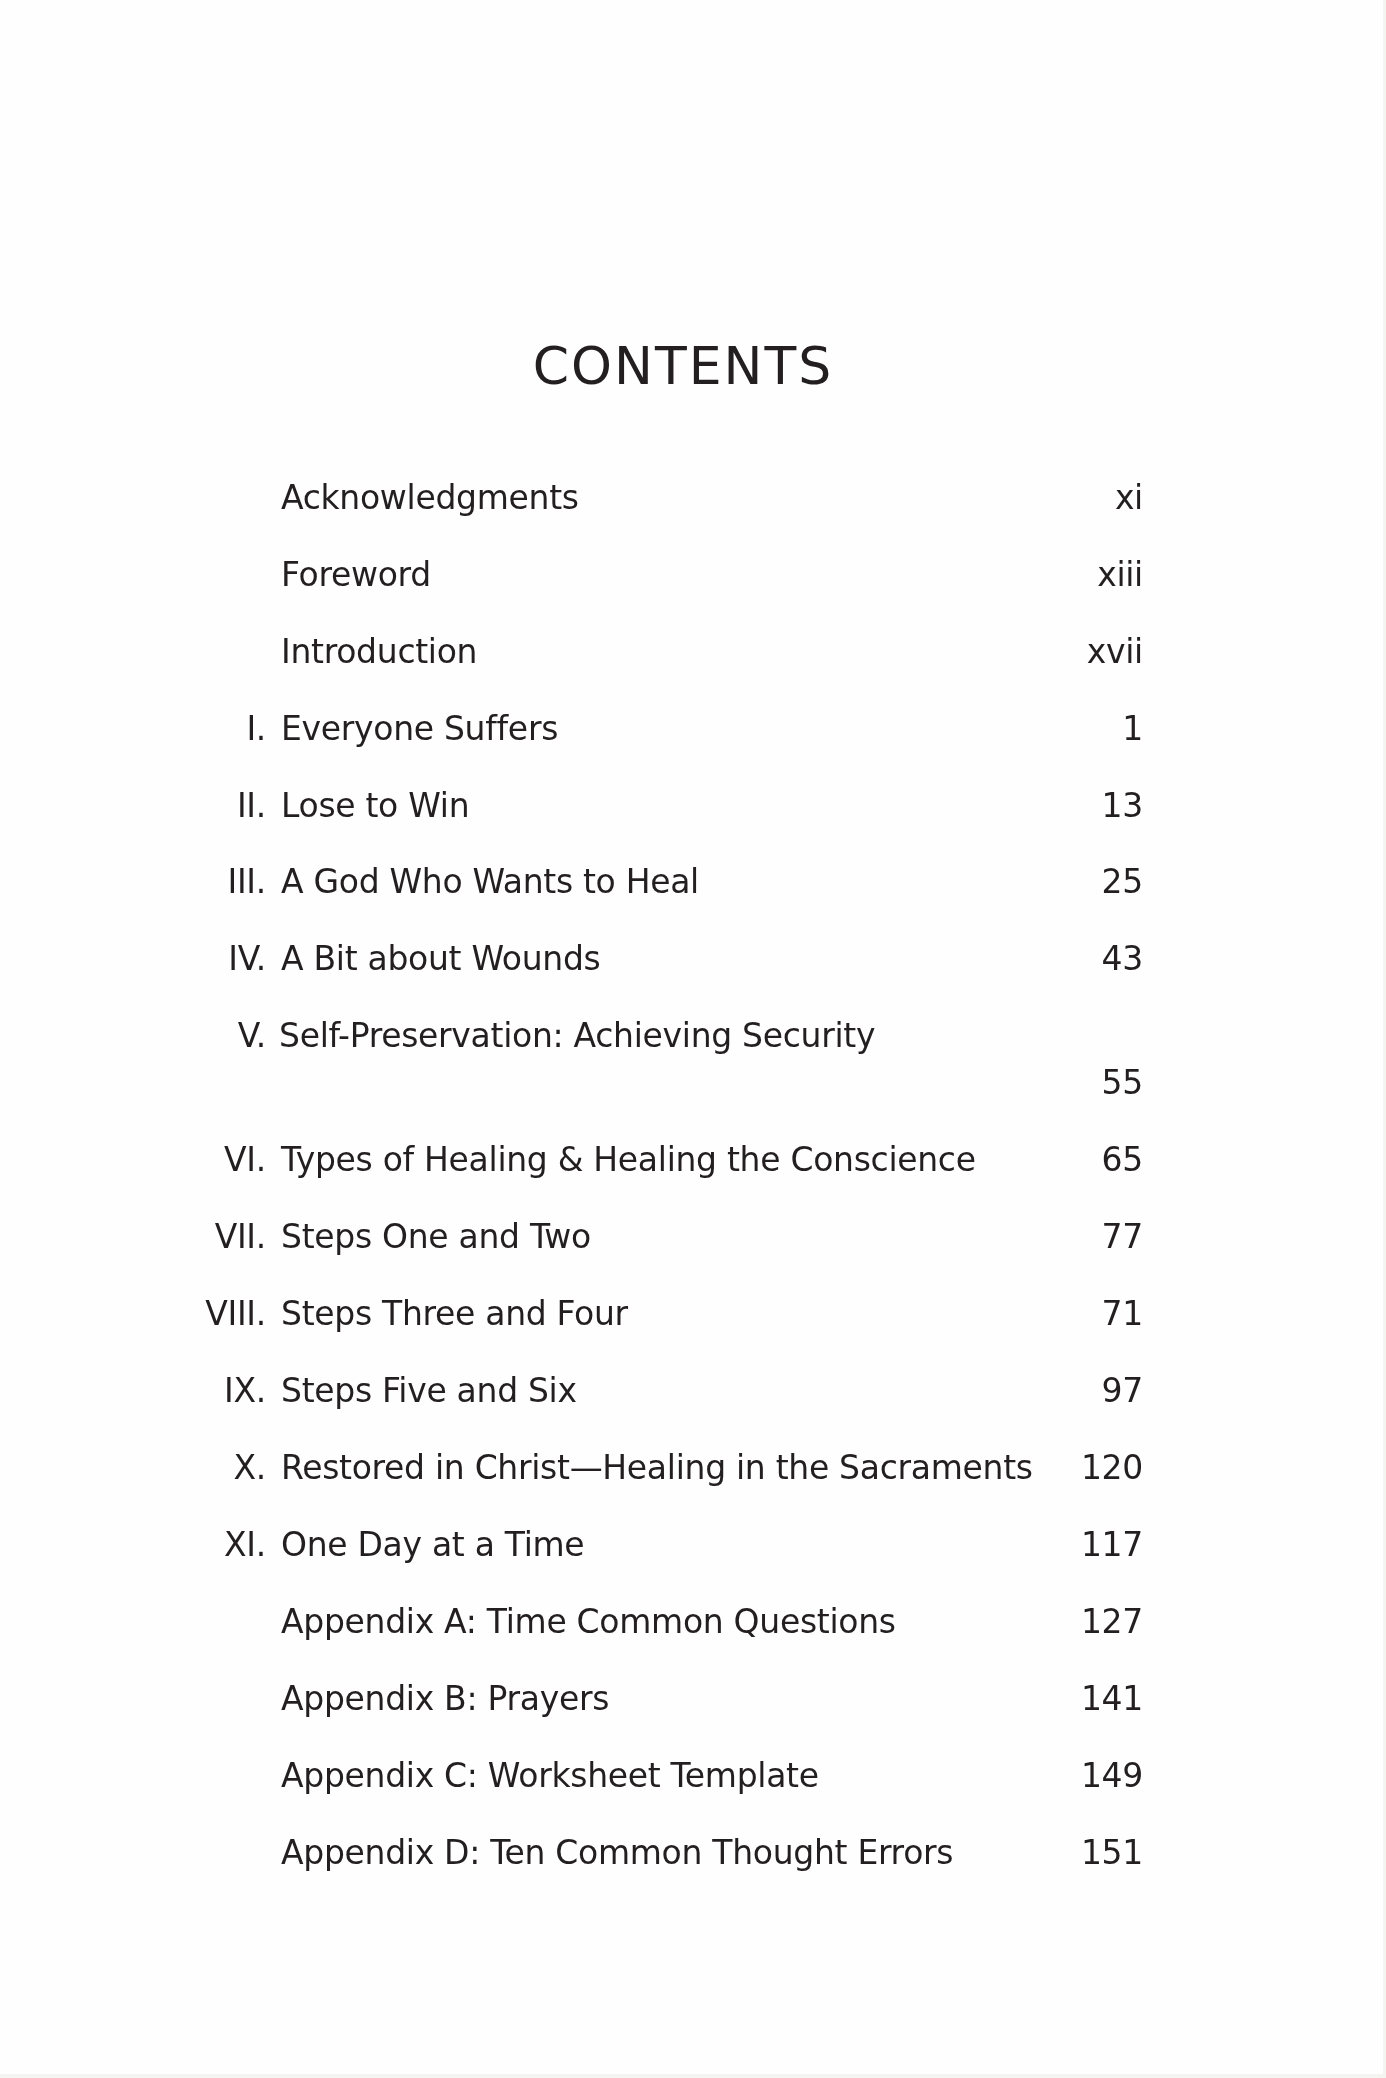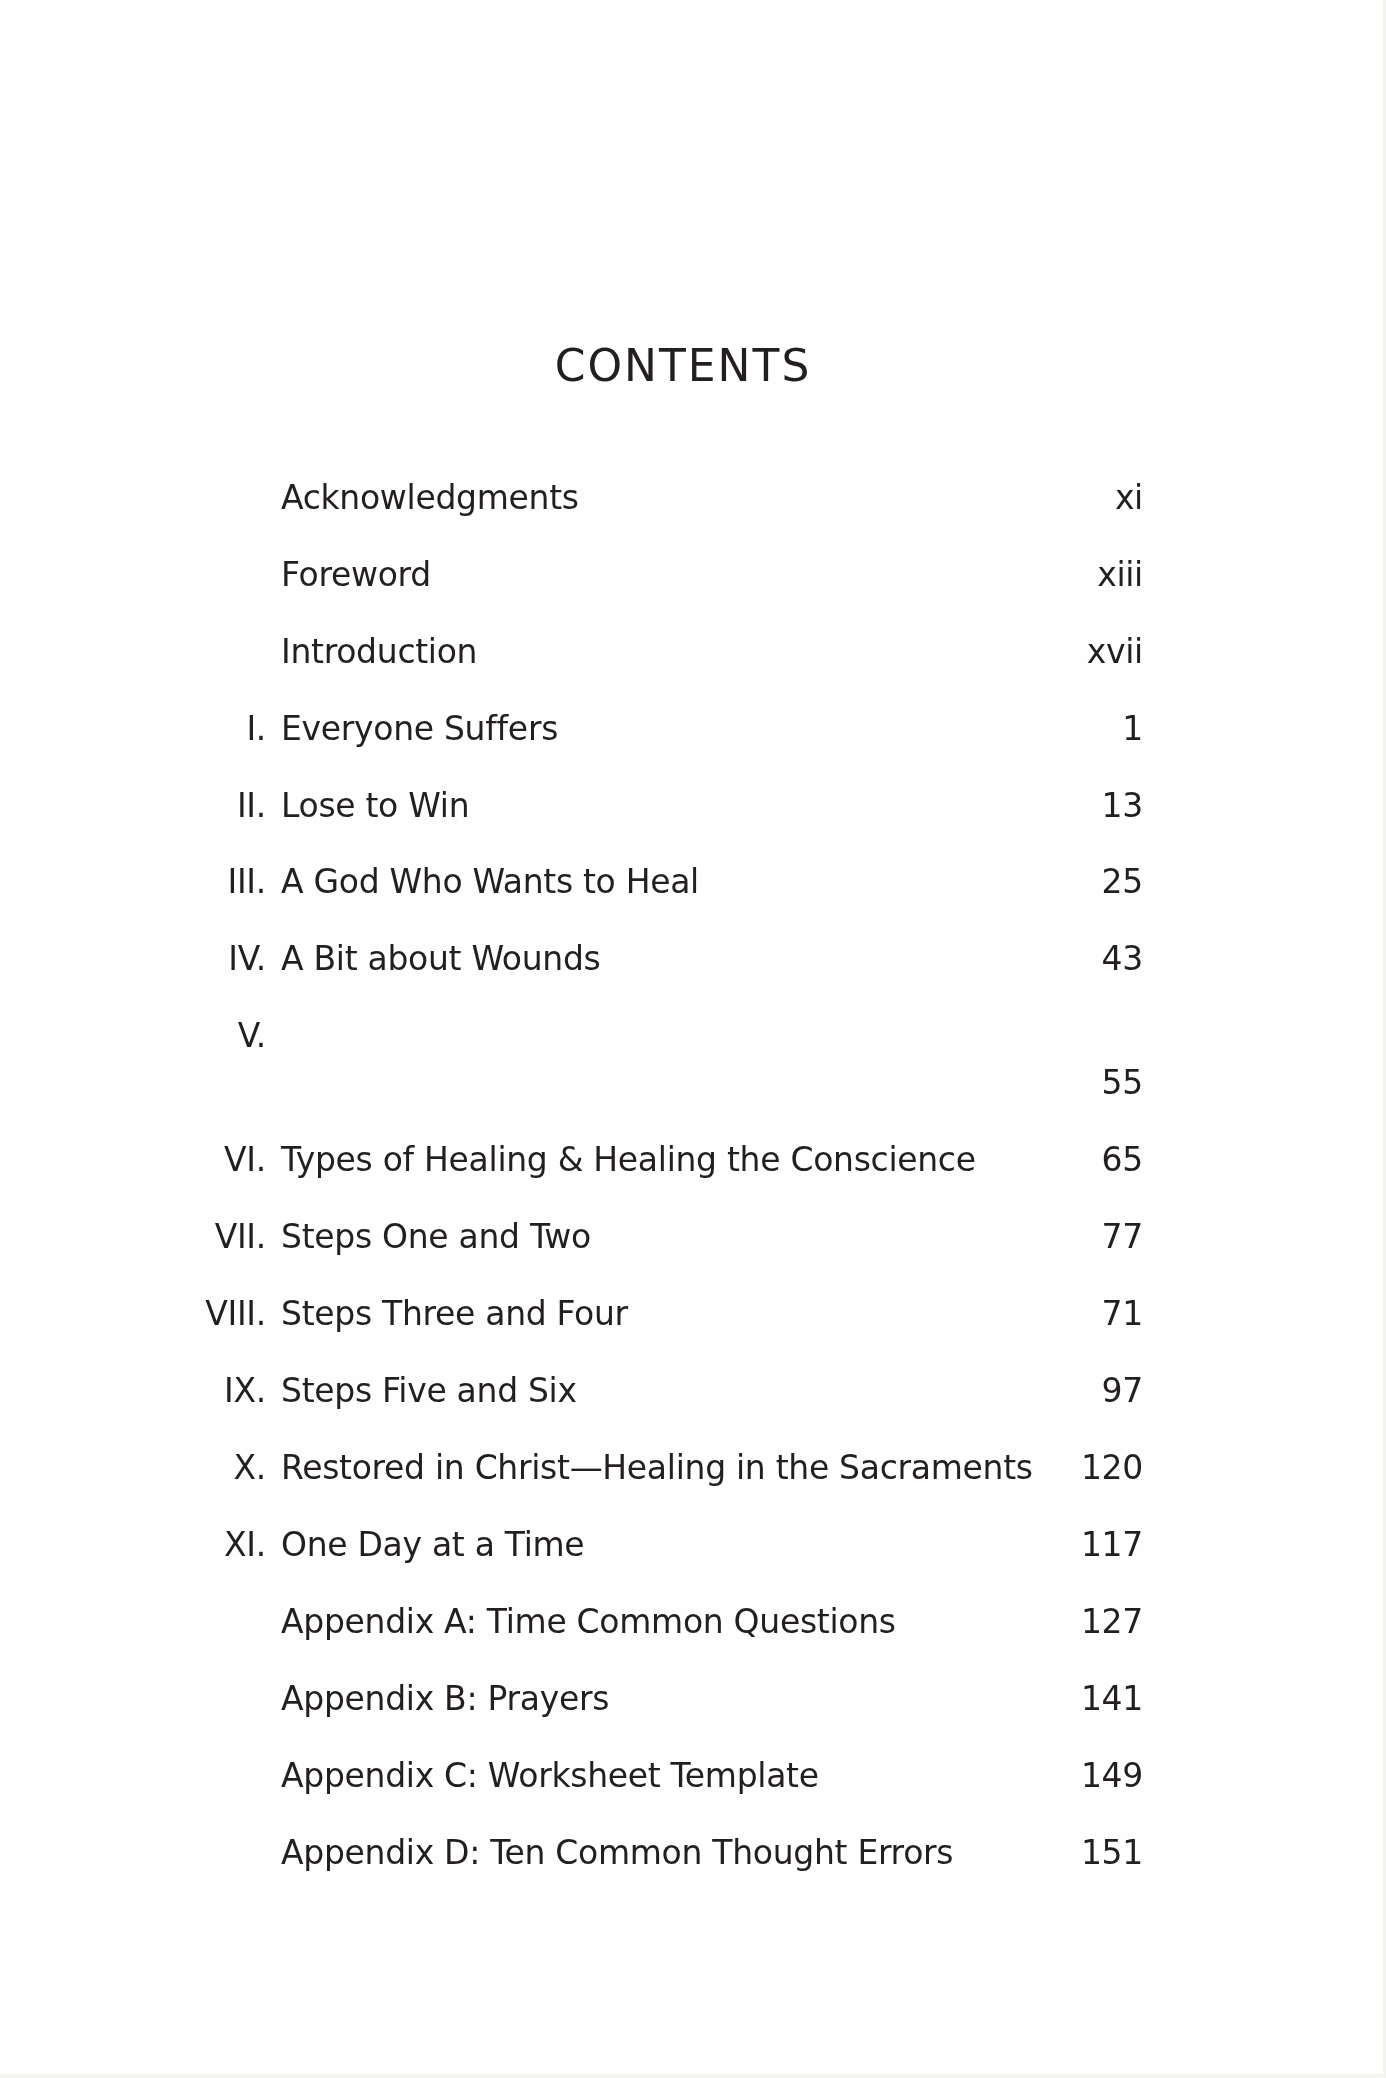--- a/index.html
+++ b/index.html
@@ -22,21 +22,21 @@
       width: 1383px;
       height: 2074px;
       background: #fefefe;
     }
     .title {
       position: absolute;
       left: 0;
       width: 1366px;
       top: 336px;
       text-align: center;
-      font-size: 44px;
+      font-size: 52px;
       letter-spacing: 2px;
       line-height: 60px;
       font-weight: normal;
       margin: 0;
     }
     .toc {
       position: absolute;
       left: 0;
       top: 4px;
       width: 1383px;
@@ -117,20 +117,21 @@
 
     <div class="entry" style="top:931px">
       <span class="num">IV.</span>
       <span class="label">A Bit about Wounds</span>
       <span class="page-num">43</span>
     </div>
 
     <div class="entry" style="top:1008px">
       <span class="num">V.</span>
       <span class="label" style="left:279px">
+        <span class="line">Self-Preservation: Achieving Security</span>
       </span>
       <span class="page-num" style="top:47px">55</span>
     </div>
 
     <div class="entry" style="top:1132px">
       <span class="num">VI.</span>
       <span class="label">Types of Healing &amp; Healing the Conscience</span>
       <span class="page-num">65</span>
     </div>
 

